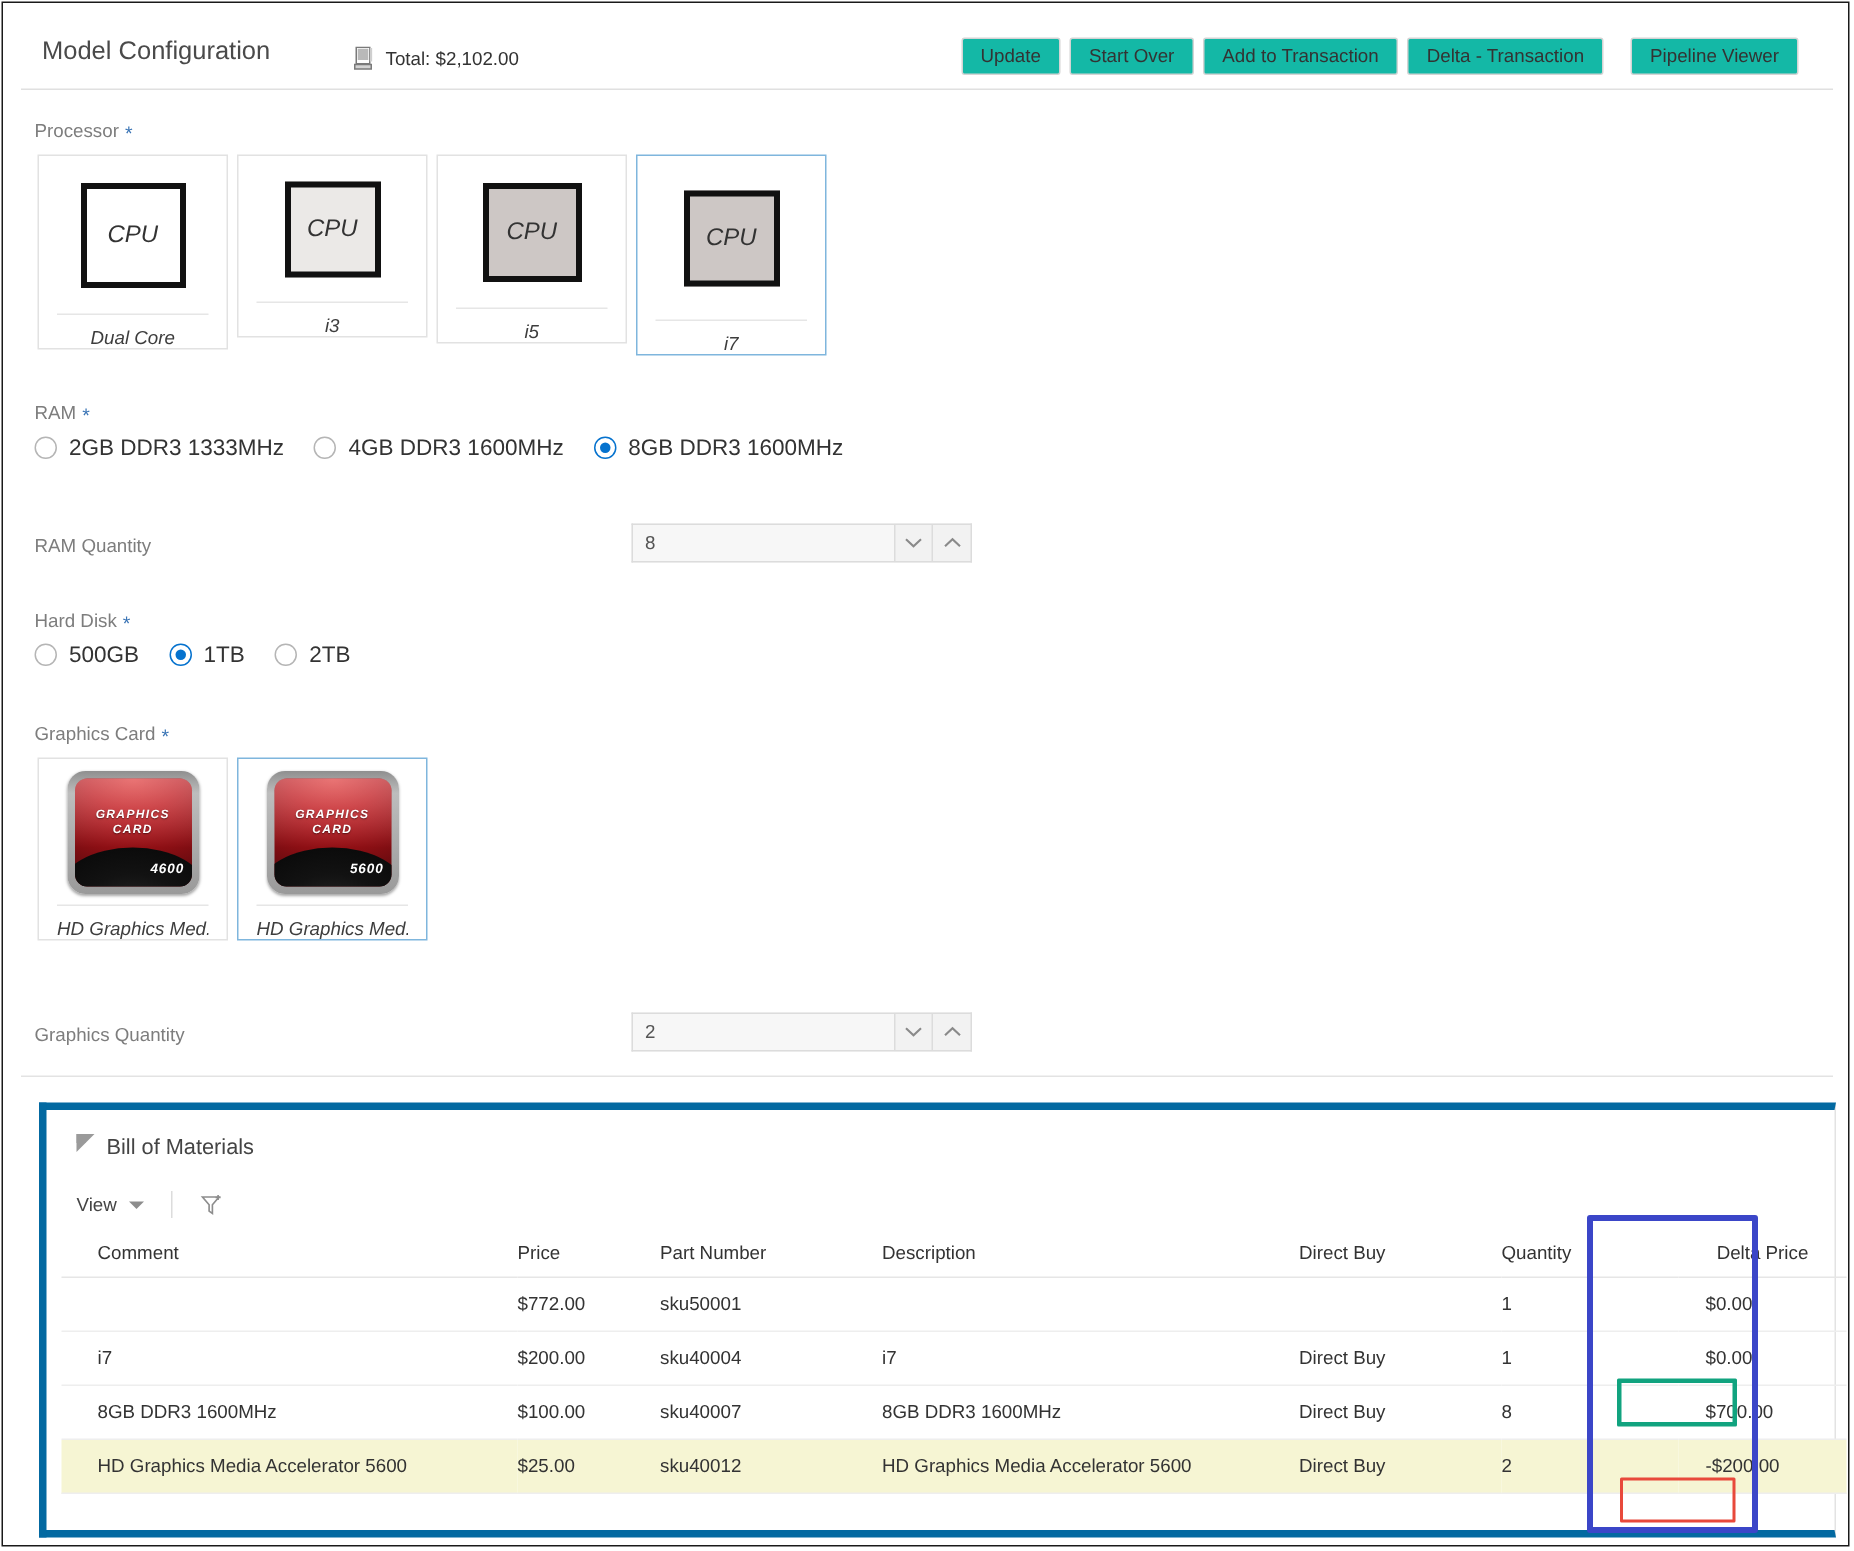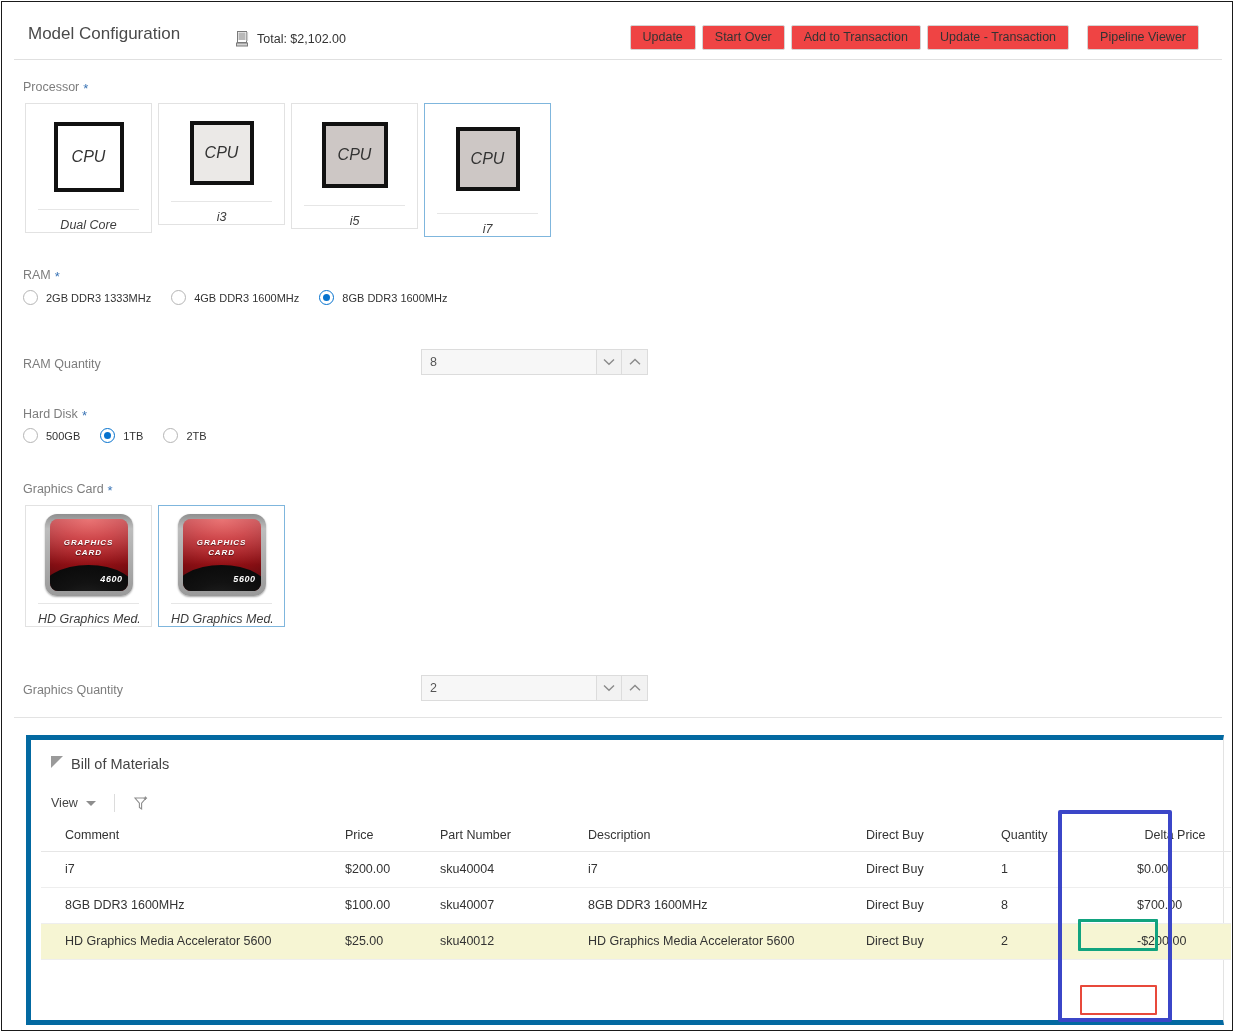--- a/index.html
+++ b/index.html
@@ -27,21 +27,21 @@
   }
   .total-wrap{
     position:absolute;left:222px;top:19px;display:flex;align-items:center;gap:7px;
   }
   .total-icon{width:14px;height:16px;display:block;}
   .total-text{font-size:12.5px;color:#333;white-space:nowrap;}
   .header-buttons{
     position:absolute;right:23px;top:13px;display:flex;gap:6px;
   }
   .btn{
-    background:#ef4444;border:1px solid #d4d4d4;border-radius:2px;
+    background:#14b8a6;border:1px solid #d4d4d4;border-radius:2px;
     font-family:"Liberation Sans", sans-serif;font-size:12.5px;color:#333;
     padding:4px 12px 5px;height:25px;box-sizing:border-box;line-height:15px;
     white-space:nowrap;cursor:pointer;
   }
   .btn.spaced{margin-left:12px;}
 
   
   .form-panel{
     position:absolute;left:12px;top:60px;width:1208px;height:656px;
     background:#ffffff;box-sizing:border-box;
@@ -110,21 +110,21 @@
   .radio-dot{
     width:15px;height:15px;border-radius:50%;border:1px solid #b5b5b5;
     background:#fff;box-sizing:border-box;display:inline-block;
     margin-right:8px;position:relative;flex:0 0 auto;
   }
   .radio-dot.on{border:1px solid #0572ce;background:#fff;}
   .radio-dot.on:after{
     content:"";position:absolute;left:3px;top:3px;width:7px;height:7px;
     border-radius:50%;background:#0572ce;
   }
-  .radio-label{font-size:11px;color:#333;}
+  .radio-label{font-size:15px;color:#333;}
 
   
   .spin-wrap{position:absolute;display:flex;height:26px;}
   .spin-input{
     width:175px;height:26px;box-sizing:border-box;
     border:1px solid #dcdcdc;border-right:none;background:#f7f7f7;
     font-family:"Liberation Sans", sans-serif;font-size:12.5px;color:#555;
     padding:0 8px;outline:none;
   }
   .spin-btn{
@@ -204,21 +204,21 @@
         <rect x="0.5" y="12" width="11" height="3" fill="#d3d3d3" stroke="#7a7a7a"></rect>
         <rect x="10.5" y="1" width="1.6" height="9" fill="#cfcfcf"></rect>
       </svg>
       <span class="total-text">Total: $2,102.00</span>
     </div>
 
     <div class="header-buttons">
       <button class="btn">Update</button>
       <button class="btn">Start Over</button>
       <button class="btn">Add to Transaction</button>
-      <button class="btn">Update - Transaction</button>
+      <button class="btn">Delta - Transaction</button>
       <button class="btn spaced">Pipeline Viewer</button>
     </div>
   </div>
 
   <div class="form-panel">
 
     <div class="field-label" style="left:9px;top:18px;">
       <span>Processor</span><span class="req-star">*</span>
     </div>
 
@@ -387,20 +387,30 @@
           <th class="c-price">Price</th>
           <th class="c-part">Part Number</th>
           <th class="c-desc">Description</th>
           <th class="c-direct">Direct Buy</th>
           <th class="c-qty">Quantity</th>
           <th class="c-delta" style="text-align:center;">Delta Price</th>
           <th class="c-pad"></th>
         </tr>
       </thead>
       <tbody>
+        <tr>
+          <td class="c-comment"></td>
+          <td class="c-price">$772.00</td>
+          <td class="c-part">sku50001</td>
+          <td class="c-desc"></td>
+          <td class="c-direct"></td>
+          <td class="c-qty">1</td>
+          <td class="c-delta" style="padding-left:18px;">$0.00</td>
+          <td class="c-pad"></td>
+        </tr>
         <tr>
           <td class="c-comment">i7</td>
           <td class="c-price">$200.00</td>
           <td class="c-part">sku40004</td>
           <td class="c-desc">i7</td>
           <td class="c-direct">Direct Buy</td>
           <td class="c-qty">1</td>
           <td class="c-delta" style="padding-left:18px;">$0.00</td>
           <td class="c-pad"></td>
         </tr>

